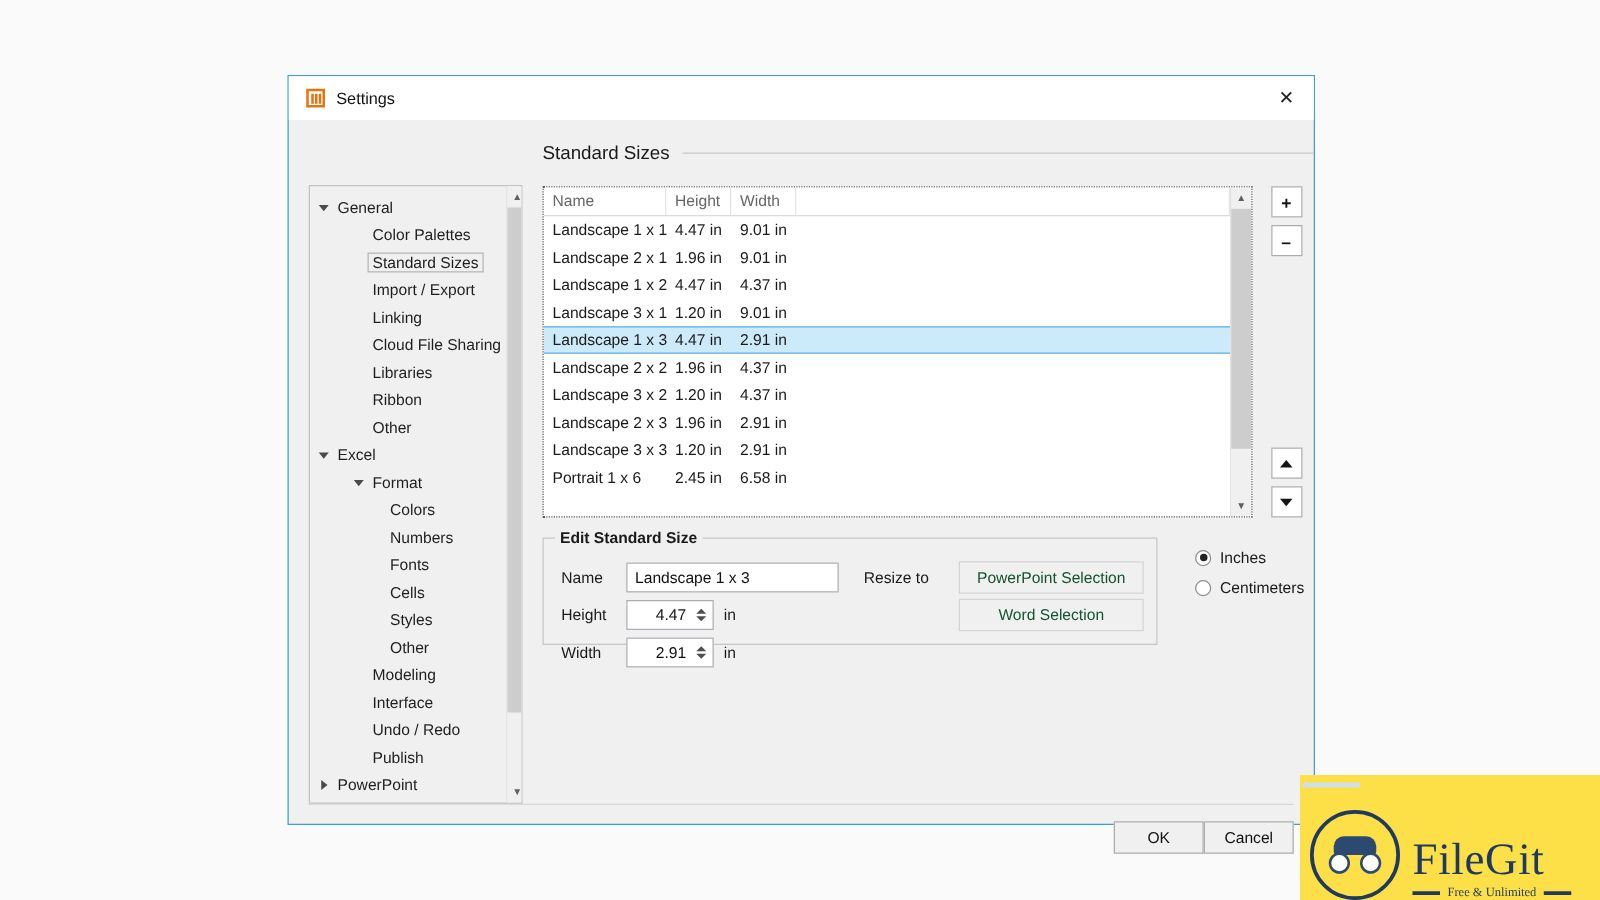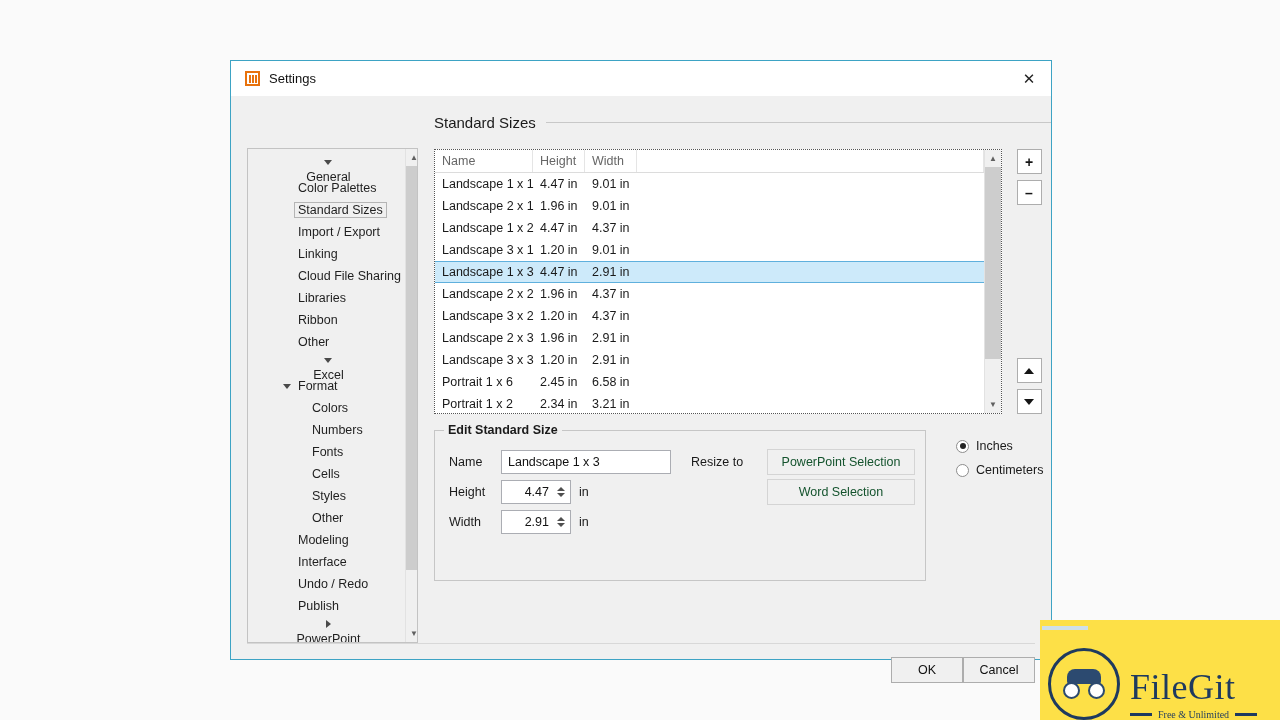--- a/index.html
+++ b/index.html
@@ -72,21 +72,21 @@
     border-top:5px solid #4a4a4a;
   }
   .tw.right::before {
     content:""; border-top:4px solid transparent; border-bottom:4px solid transparent;
     border-left:5px solid #4a4a4a;
   }
   .tree-label { padding:1px 4px; }
   .tree-row.selected .tree-label {
     background:#f0f0f0; border:1px solid #b5b5b5; padding:0 3px;
   }
-  .lvl0 { padding-left:4px;flex-direction:column; }
+  .lvl0 { padding-left:4px; }
   .lvl1 { padding-left:32px; }
   .lvl2 { padding-left:46px; }
 
   
   .vscroll {
     width:17px; flex:0 0 17px;
     background:#f0f0f0; border-left:1px solid #e2e2e2;
     display:flex; flex-direction:column;
     position:relative;
   }
@@ -141,21 +141,21 @@
   }
   .sq-btn + .sq-btn { margin-top:6px; }
   #grid-side .spacer { flex:1; }
   .arr { width:0; height:0; }
   .arr.up { border-left:5px solid transparent; border-right:5px solid transparent; border-bottom:6px solid #151515; }
   .arr.down { border-left:5px solid transparent; border-right:5px solid transparent; border-top:6px solid #151515; }
 
   
   #edit-row { display:flex; margin-top:16px; }
   #edit-group {
-    width:492px; height:151px;
+    width:492px; height:86px;
     border:1px solid #c6c6c6;
     position:relative;
     padding:16px 0 0 0;
   }
   #edit-legend {
     position:absolute; top:-8px; left:9px;
     background:#f0f0f0; padding:0 4px;
     font-size:12.5px; font-weight:bold; color:#1a1a1a;
   }
   .frow { display:flex; align-items:center; height:30px; padding-left:14px; }
@@ -423,26 +423,20 @@
                 <div class="grow">
                   <div class="cell c-name">Landscape 3 x 3</div>
                   <div class="cell c-h">1.20 in</div>
                   <div class="cell c-w">2.91 in</div>
                   <div class="cell c-rest"></div>
                 </div>
                 <div class="grow">
                   <div class="cell c-name">Portrait 1 x 6</div>
                   <div class="cell c-h">2.45 in</div>
                   <div class="cell c-w">6.58 in</div>
-                  <div class="cell c-rest"></div>
-                </div>
-                <div class="grow">
-                  <div class="cell c-name">Portrait 1 x 2</div>
-                  <div class="cell c-h">2.34 in</div>
-                  <div class="cell c-w">3.21 in</div>
                   <div class="cell c-rest"></div>
                 </div>
               </div>
           </div>
           <div class="vscroll">
             <div class="sb-btn">▲</div>
             <div class="sb-track">
               <div class="sb-thumb" style="top:0;height:84%;"></div>
             </div>
             <div class="sb-btn">▼</div>

